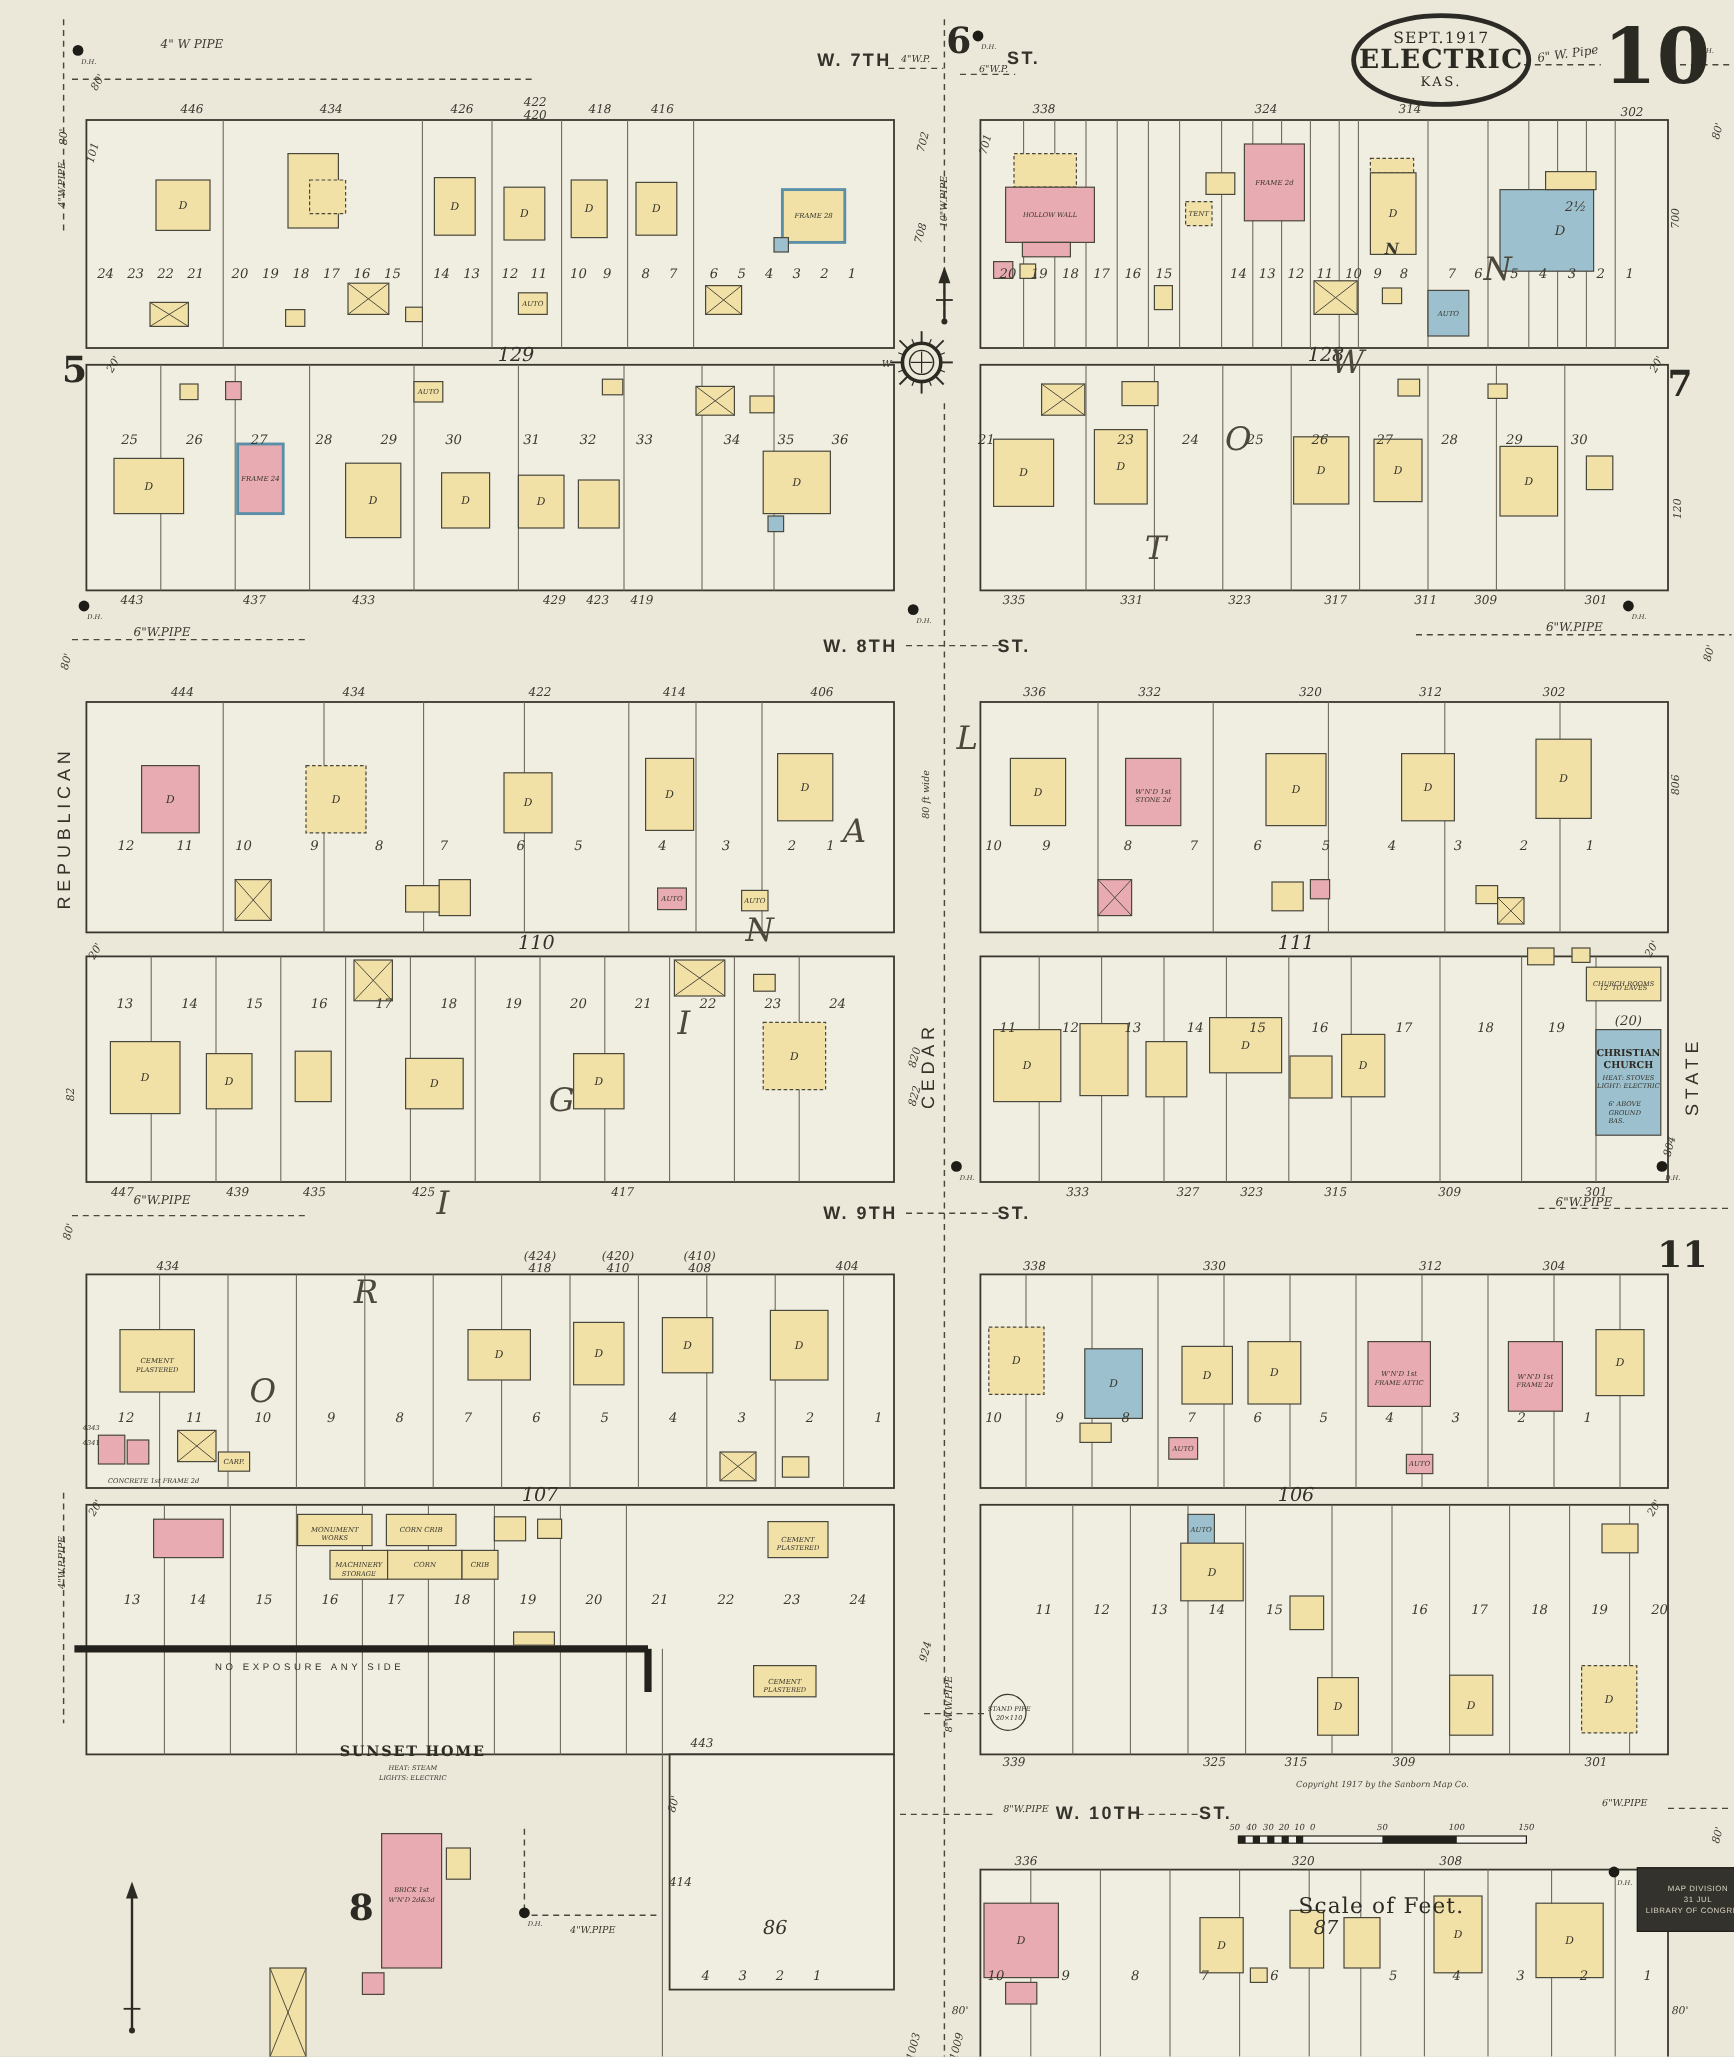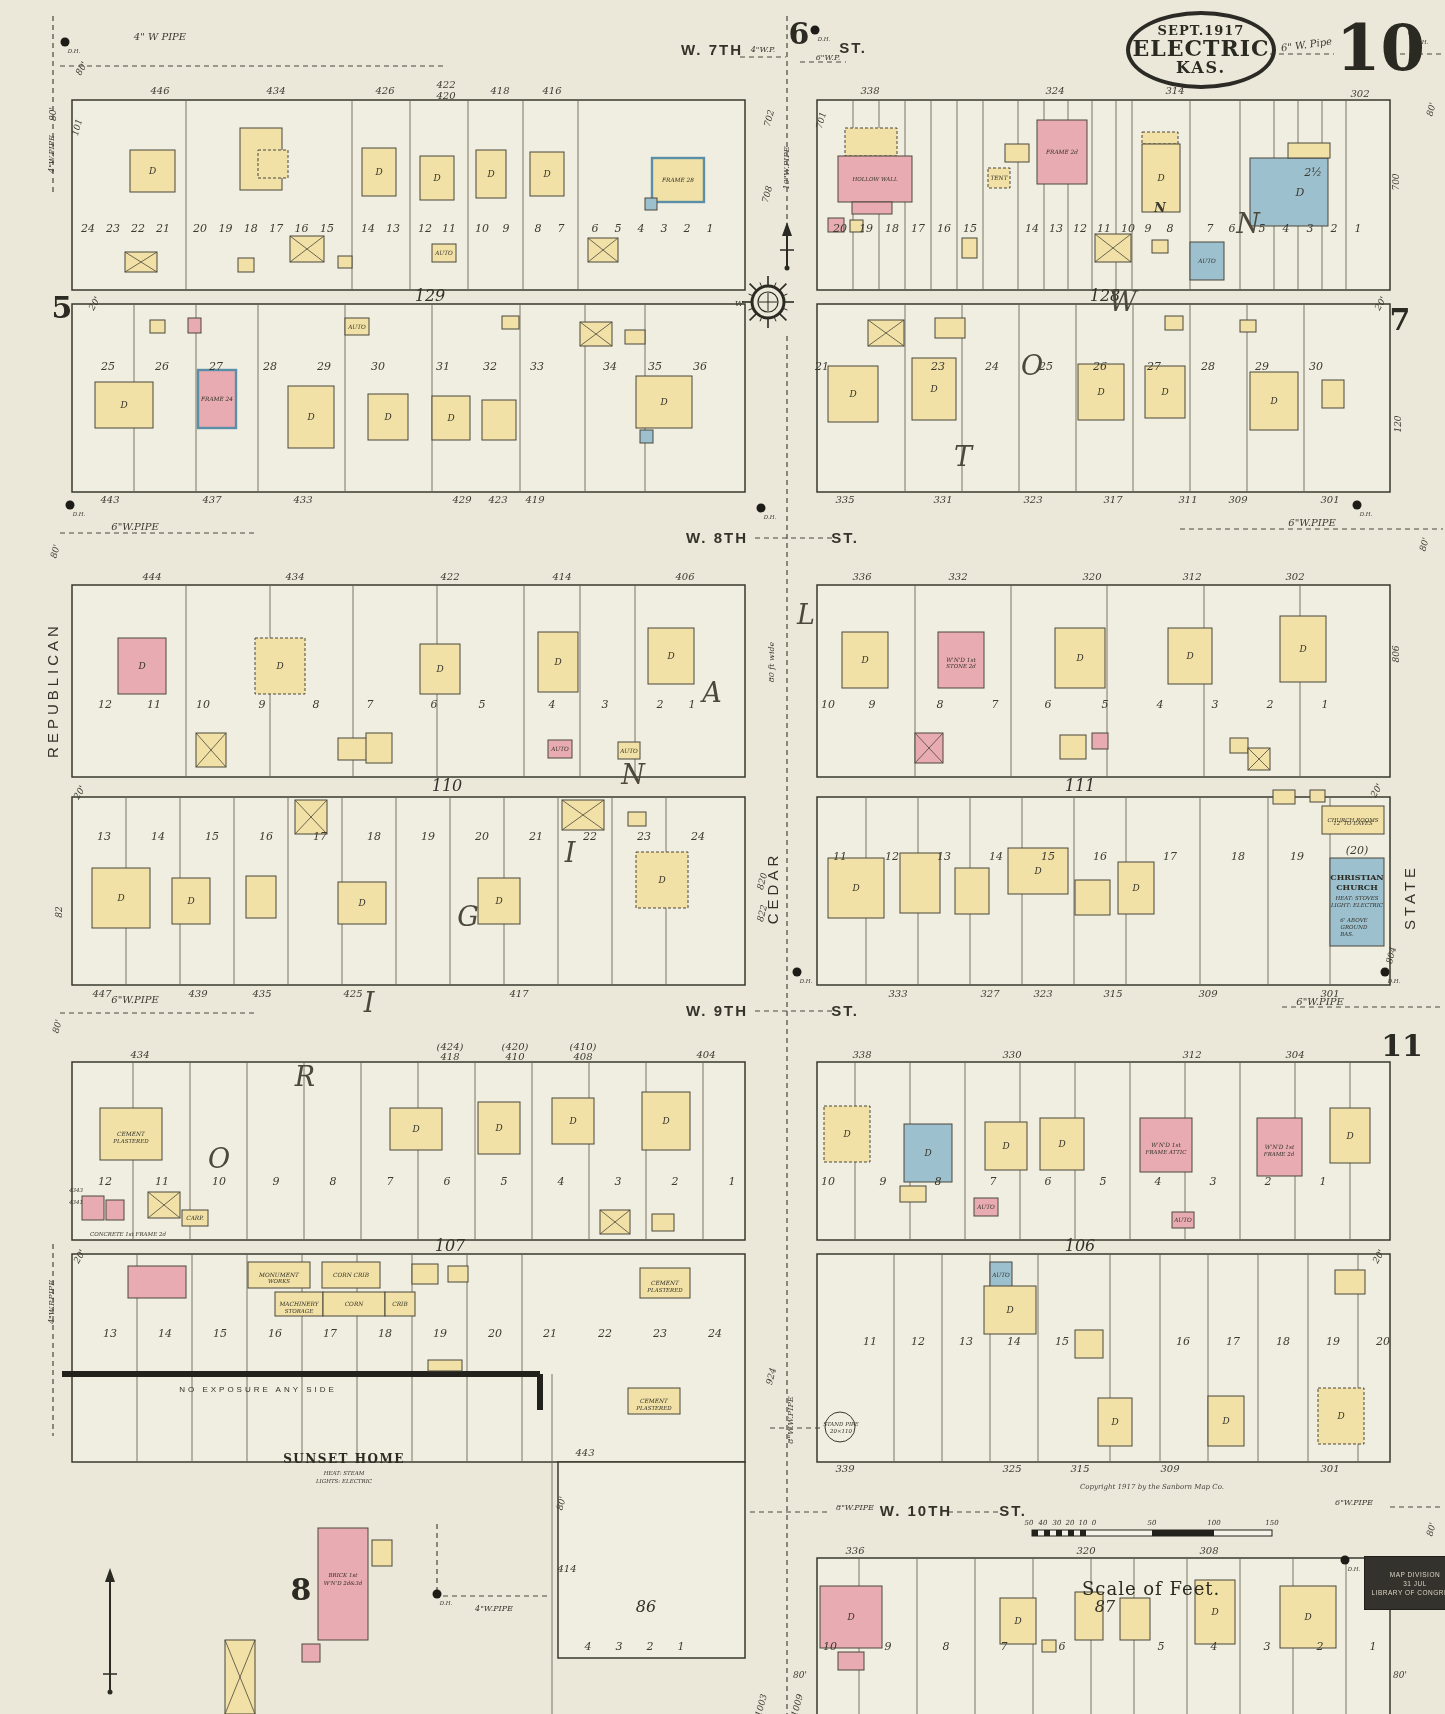--- a/index.html
+++ b/index.html
@@ -2,23 +2,23 @@
 <html><head>
 <meta charset="utf-8">
 <style>
   html,body{margin:0;padding:0;background:#d8d5c8;}
   #map-canvas{position:relative;width:1445px;height:1714px;background:#ebe8da;overflow:hidden;
     font-family:"DejaVu Serif",serif;}
   #map-svg{position:absolute;left:0;top:0;z-index:1;}
   .ov{position:absolute;z-index:2;color:#2b2a22;}
   #title-oval{left:1126px;top:11px;width:150px;height:78px;border:4px solid #2b2a24;border-radius:50%;
     display:flex;flex-direction:column;align-items:center;justify-content:center;background:transparent;box-sizing:border-box;}
-  #title-oval .date{font-size:13px;font-weight:700;letter-spacing:1px;line-height:1;}
+  #title-oval .date{font-size:13px;font-weight:400;letter-spacing:1px;line-height:1;}
   #title-oval .city{font-size:22px;font-weight:700;letter-spacing:1px;line-height:1.05;}
-  #title-oval .state{font-size:16px;font-weight:700;letter-spacing:2px;line-height:1;}
+  #title-oval .state{font-size:11px;font-weight:400;letter-spacing:2px;line-height:1;}
   #sheet-number{left:1336px;top:16px;font-size:64px;font-weight:700;line-height:1;font-family:"DejaVu Serif",serif;}
   #scale-heading{left:1082px;top:1578px;font-size:18px;letter-spacing:1px;}
   #copyright{left:1032px;top:1483px;width:240px;text-align:center;font-style:italic;font-size:7px;color:#45433a;}
   #addition-name{left:90px;top:1600px;font-size:17px;font-style:italic;letter-spacing:10px;word-spacing:20px;color:#3b392f;}
   #stamp{left:1364px;top:1556px;width:100px;height:52px;background:#34322c;border:1px solid #201f1b;
     color:#d9d5c3;display:flex;flex-direction:column;align-items:center;justify-content:center;gap:2px;
     font-family:"Liberation Sans",sans-serif;font-size:6.5px;letter-spacing:.5px;text-align:center;}
 </style>
 </head>
 <body>

